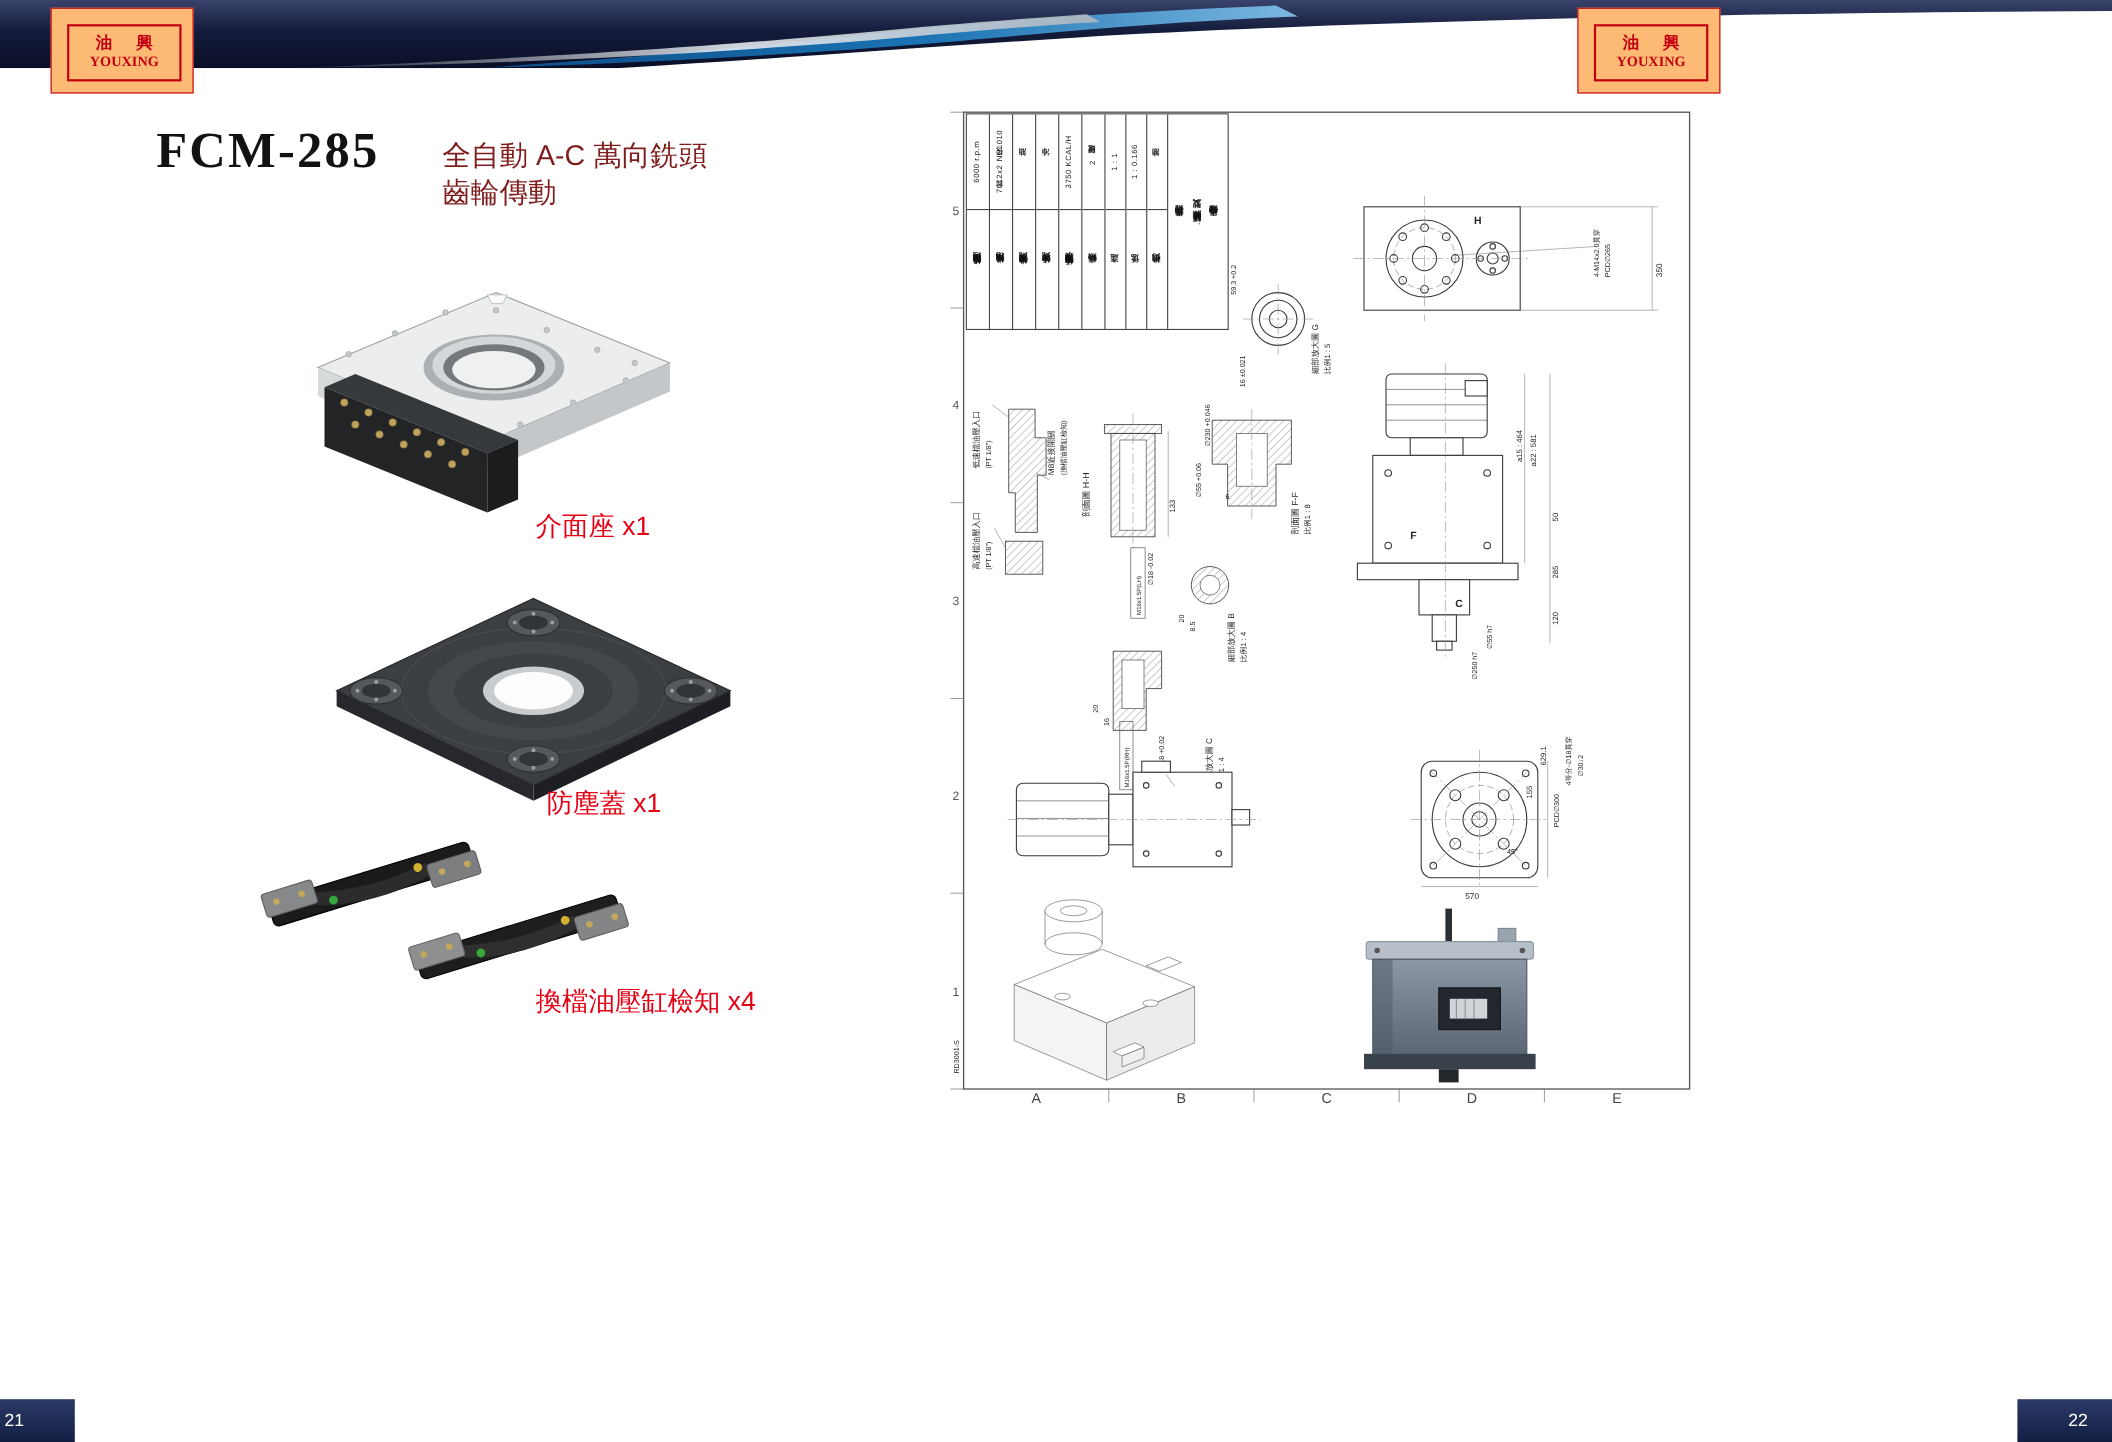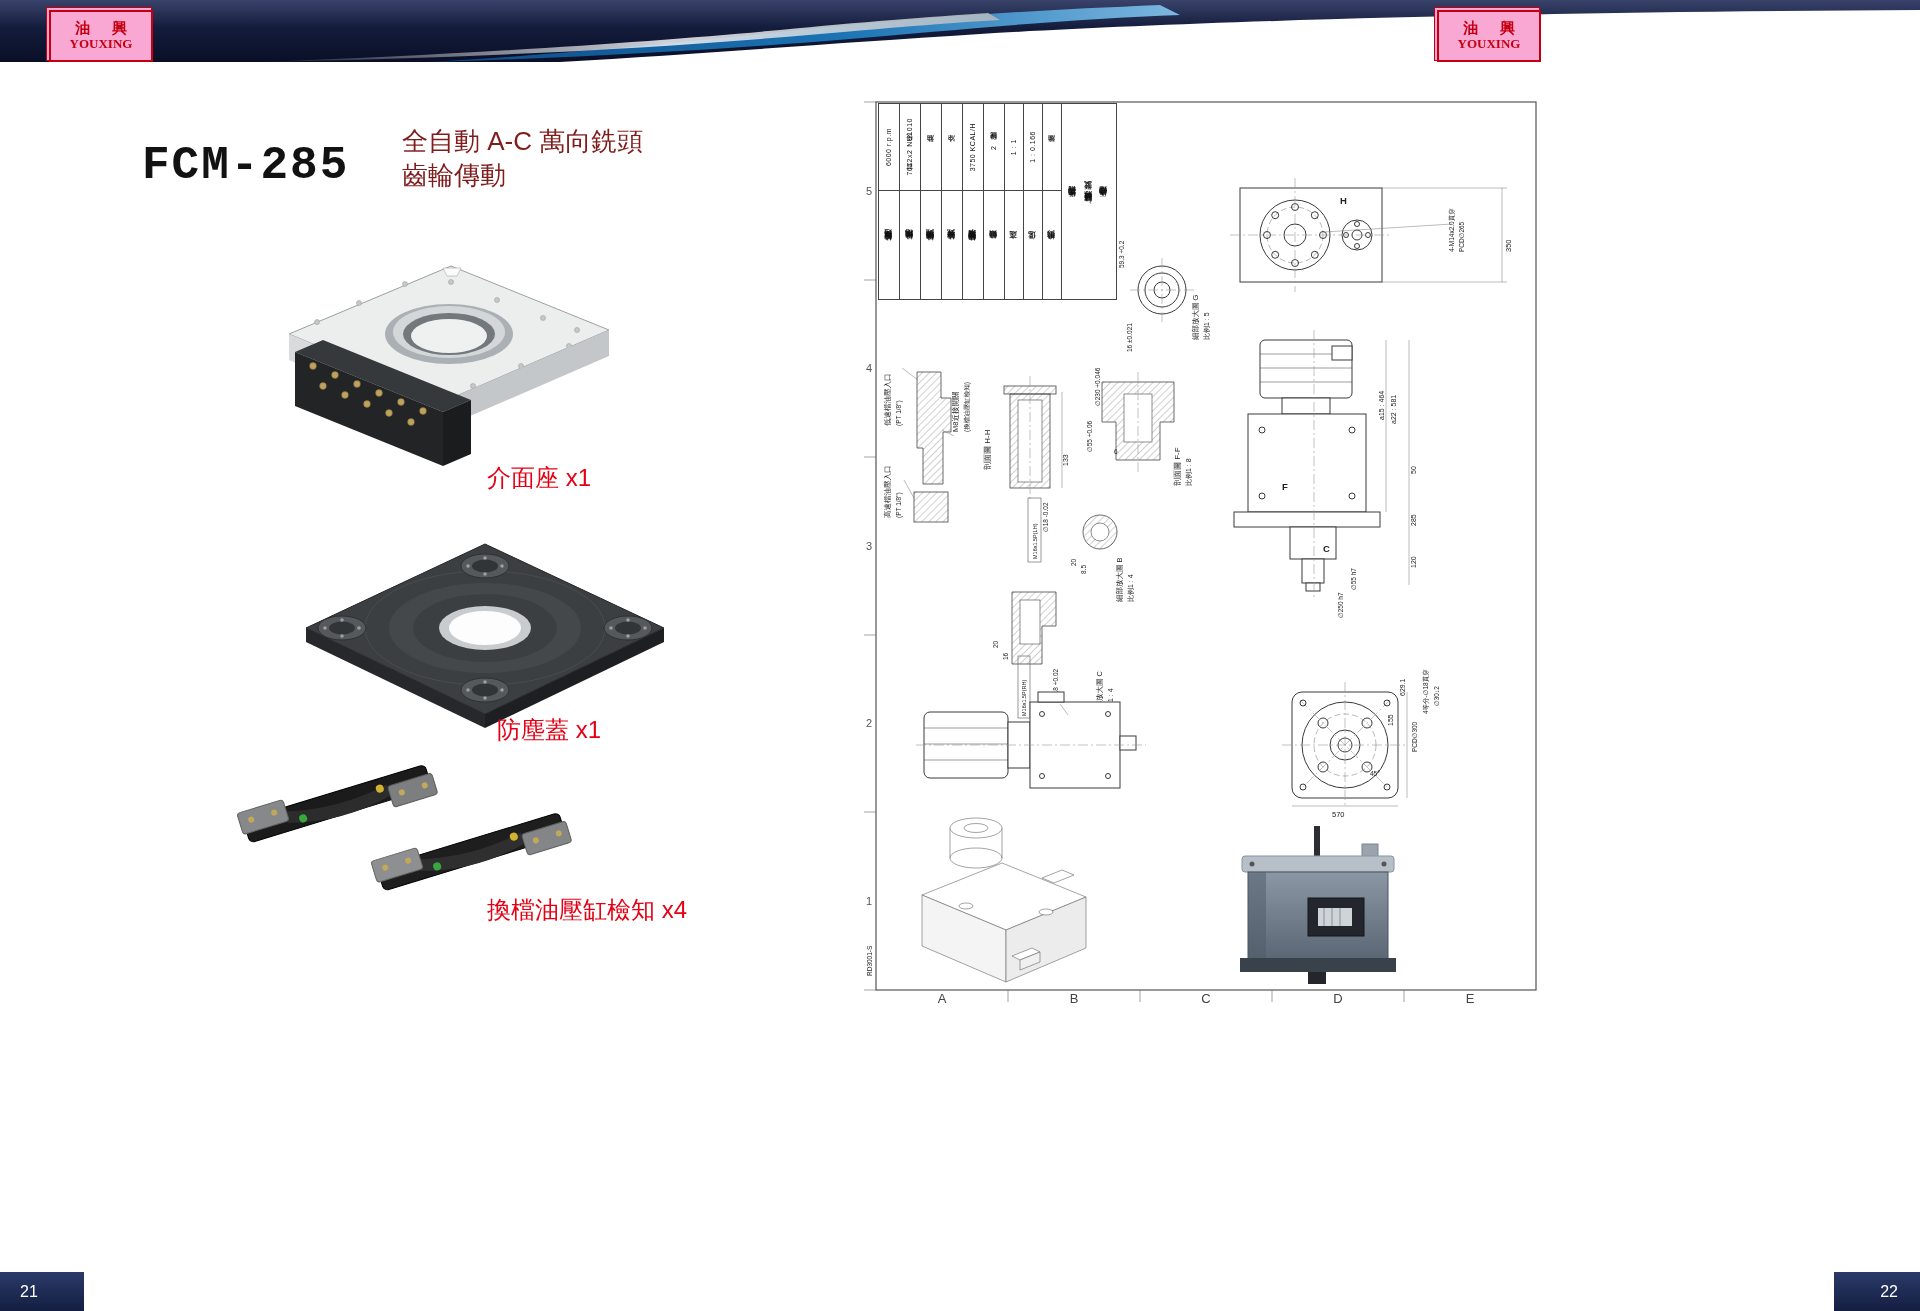--- a/index.html
+++ b/index.html
@@ -1,47 +1,47 @@
 <!DOCTYPE html>
 <html><head>
 <meta charset="utf-8">
 <style>
   html,body{margin:0;padding:0;}
   body{width:1920px;height:1311px;position:relative;background:#fff;overflow:hidden;
        font-family:"Liberation Sans","DejaVu Sans",sans-serif;}
 
   
   .header{position:absolute;left:0;top:0;width:1920px;height:62px;}
-  .logo{position:absolute;top:7px;width:100px;height:48px;background:#f9a8d4;border:1px solid #c40010;padding:2px;z-index:5;}
+  .logo{position:absolute;top:7px;width:100px;height:48px;background:#fdba74;border:1px solid #c40010;padding:14px;z-index:5;}
   .logo-left{left:46px;}
   .logo-right{left:1434px;}
   .logo-inner{width:100%;height:100%;border:2px solid #c40010;display:flex;flex-direction:column;
               align-items:center;justify-content:center;line-height:1.05;}
   .logo-cn{color:#c40010;font-family:"Liberation Serif","DejaVu Serif",serif;font-weight:bold;
            font-size:15px;letter-spacing:9px;text-indent:9px;}
   .logo-en{color:#c40010;font-family:"Liberation Serif","DejaVu Serif",serif;font-weight:bold;
            font-size:13px;}
 
   
-  .model-title{position:absolute;left:142px;top:110px;font-family:Liberation Mono, monospace;
-               font-weight:bold;font-size:46px;color:#121212;letter-spacing:2px;margin-top:30px;}
+  .model-title{position:absolute;left:142px;top:110px;font-family:Liberation Serif, serif;
+               font-weight:bold;font-size:46px;color:#121212;letter-spacing:2px;}
   .subtitle{position:absolute;left:402px;top:124px;font-size:26px;color:#7f1d1d;line-height:34px;}
   .caption{position:absolute;font-size:24px;color:#e60014;}
   .cap1{left:487px;top:462px;}
   .cap2{left:497px;top:714px;}
   .cap3{left:487px;top:894px;}
   .prod{position:absolute;}
   .prod1{left:265px;top:260px;}
   .prod2{left:290px;top:540px;}
   .prod3{left:225px;top:742px;}
 
   
   .pagenum{position:absolute;top:1272px;width:64px;height:39px;color:#fff;font-size:16px;
            background:linear-gradient(180deg,#2b3a68,#131e41);display:flex;align-items:center;}
-  .pagenum-left{left:0;padding-left:20px;}
+  .pagenum-left{left:0;padding-left:4px;}
   .pagenum-right{right:0;justify-content:flex-end;padding-right:22px;}
 
   
   .drawing-wrap{position:absolute;left:862px;top:100px;width:685px;height:910px;}
   svg.dwg{position:absolute;left:0;top:0;}
   svg text{fill:#222;font-family:"Liberation Sans","DejaVu Sans",sans-serif;}
   .t55{font-size:5.5px;} .t65{font-size:6.5px;} .t7{font-size:7px;} .t75{font-size:7.5px;}
   .t8{font-size:8px;} .t9{font-size:9.5px;font-weight:bold;}
   .t11{font-size:11px;fill:#555;} .t14{font-size:13px;fill:#444;}
   .cl{stroke:#999;stroke-width:0.6;stroke-dasharray:10 3 2 3;fill:none;}

